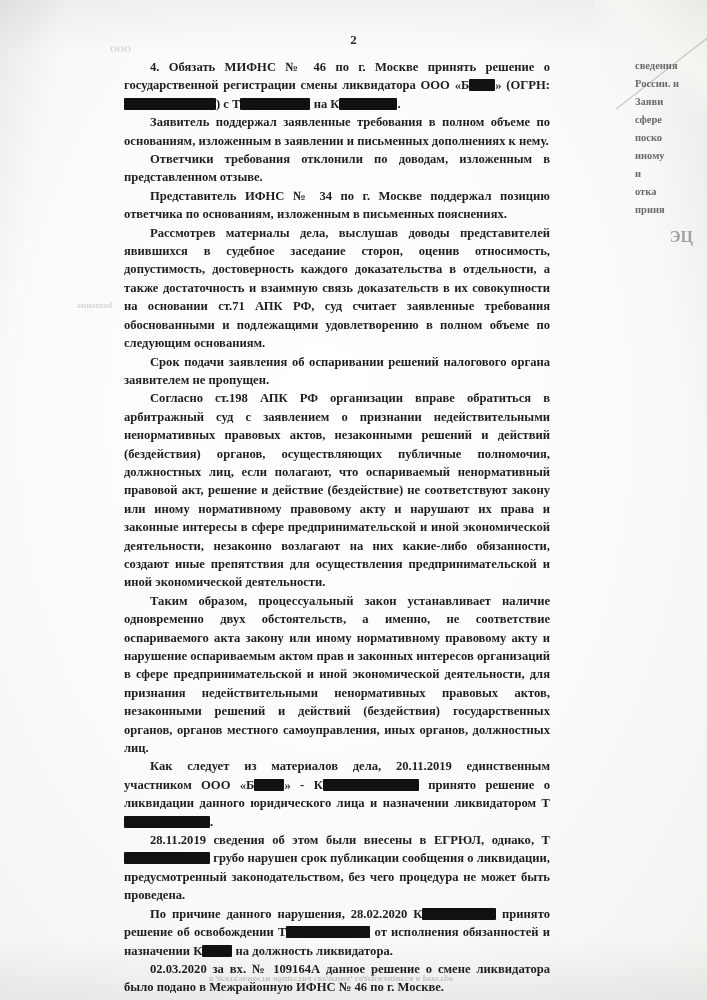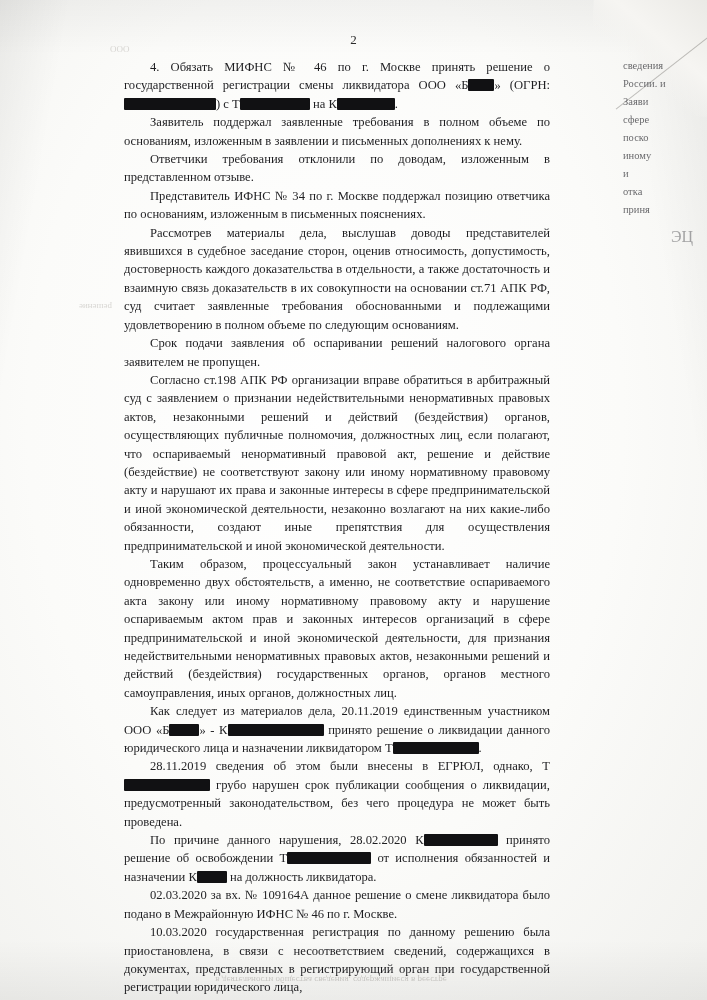--- a/index.html
+++ b/index.html
@@ -9,20 +9,21 @@
   }
   body {
     font-family: "Liberation Serif", serif;
   }
   .page {
     position: relative;
     width: 707px;
     height: 1000px;
     overflow: hidden;
     background: #fdfdfb;
+    font-weight: bold;
   }
   
   .paper-shade {
     position: absolute;
     inset: 0;
     background:
       linear-gradient(100deg, rgba(0,0,0,0.055) 0px, rgba(0,0,0,0.0) 70px),
       linear-gradient(260deg, rgba(0,0,0,0.05) 0px, rgba(0,0,0,0.0) 90px),
       linear-gradient(180deg, rgba(0,0,0,0.045) 0px, rgba(0,0,0,0) 55px),
       linear-gradient(0deg, rgba(0,0,0,0.05) 0px, rgba(0,0,0,0) 60px);
@@ -92,21 +93,21 @@
     position: absolute;
     top: 58px;
     right: 4px;
     width: 80px;
     font-size: 10.5px;
     line-height: 15px;
     color: #4a4a4e;
     text-align: justify;
     opacity: 0.82;
   }
-  .edge-col p { margin: 0 0 3px 0; }
+  .edge-col p { margin: 0 0 3px 12px; }
   .edge-mark {
     position: absolute;
     right: 14px;
     top: 228px;
     font-size: 16px;
     color: #6d6d70;
     opacity: 0.6;
   }
   
   .ghost {

